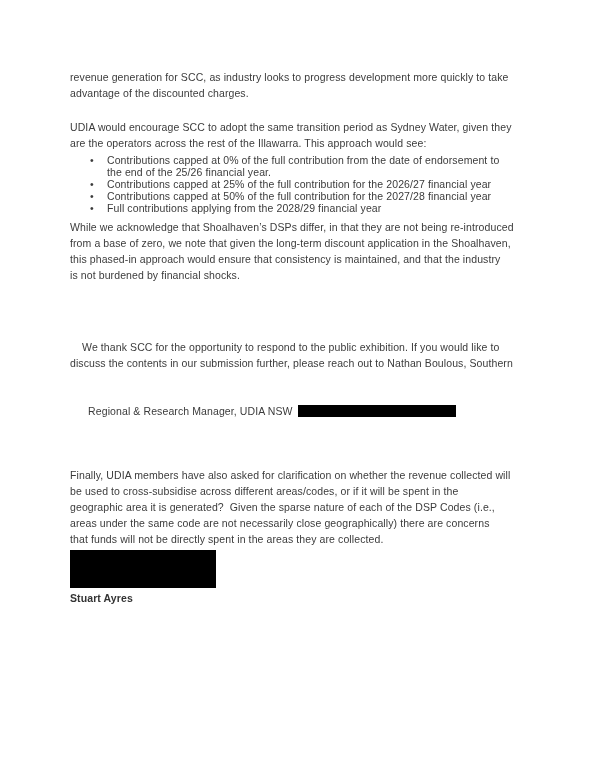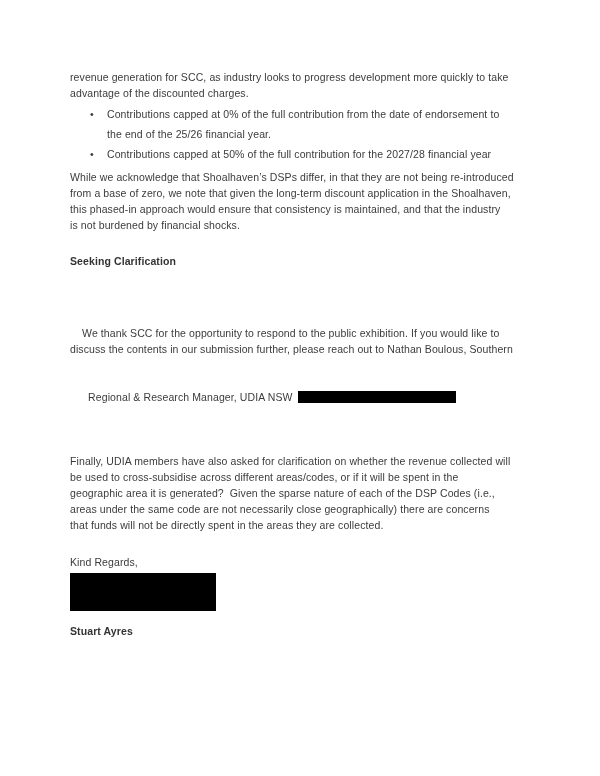--- a/index.html
+++ b/index.html
@@ -29,21 +29,21 @@
   .mt22 { margin-top: 5px; }
   .mt40 { margin-top: 40px; }
   ul.bullets {
     margin: 3px 0 0 0;
     padding: 0 0 0 37px;
     list-style: none;
   }
   ul.bullets li {
     position: relative;
     white-space: pre;
-    line-height: 20px;
+    line-height: 12px;
   }
   ul.bullets li::before {
     content: "\2022";
     position: absolute;
     left: -17px;
     top: 0;
   }
   .closing .prelines { white-space: pre; }
   .closing .line3 { display: block; white-space: pre; }
   .redaction-inline {
@@ -53,60 +53,62 @@
     background: #000000;
     vertical-align: -2px;
     margin-left: 5px;
   }
   .sig-redaction {
     width: 146px;
     height: 38px;
     background: #000000;
     margin-top: 3px;
   }
-  .sig-block { margin-top: 12px; }
+  .sig-block { margin-top: 2px; }
   .sig-block div { line-height: 16.5px; }
 </style>
 </head>
 <body>
 
 <div class="page">
 
   <p class="para mt0">revenue generation for SCC, as industry looks to progress development more quickly to take
 advantage of the discounted charges.</p>
 
+  <p class="para mt18">UDIA would encourage SCC to adopt the same transition period as Sydney Water, given they
+are the operators across the rest of the Illawarra. This approach would see:</p>
 
   <ul class="bullets">
     <li>Contributions capped at 0% of the full contribution from the date of endorsement to
 the end of the 25/26 financial year.</li>
+    <li>Contributions capped at 25% of the full contribution for the 2026/27 financial year</li>
     <li>Contributions capped at 50% of the full contribution for the 2027/28 financial year</li>
+    <li>Full contributions applying from the 2028/29 financial year</li>
   </ul>
 
   <p class="para mt22">While we acknowledge that Shoalhaven’s DSPs differ, in that they are not being re-introduced
 from a base of zero, we note that given the long-term discount application in the Shoalhaven,
 this phased-in approach would ensure that consistency is maintained, and that the industry
 is not burdened by financial shocks.</p>
 
-  <p class="para bold mt20">Seeking Clarification</p>
 
   <p class="para closing mt40">
     <span class="prelines">We thank SCC for the opportunity to respond to the public exhibition. If you would like to
 discuss the contents in our submission further, please reach out to Nathan Boulous, Southern</span>
     <span class="line3">
       <span>Regional &amp; Research Manager, UDIA NSW</span><span class="redaction-inline"></span>
     </span>
   </p>
 
   <p class="para mt0">Finally, UDIA members have also asked for clarification on whether the revenue collected will
 be used to cross-subsidise across different areas/codes, or if it will be spent in the
 geographic area it is generated?  Given the sparse nature of each of the DSP Codes (i.e.,
 areas under the same code are not necessarily close geographically) there are concerns
 that funds will not be directly spent in the areas they are collected.</p>
 
-  <p class="para mt21">Kind Regards,</p>
 
   <div class="sig-redaction"></div>
 
   <div class="sig-block">
     <div class="bold">Stuart Ayres</div>
   </div>
 
 </div>
 
 </body></html>

